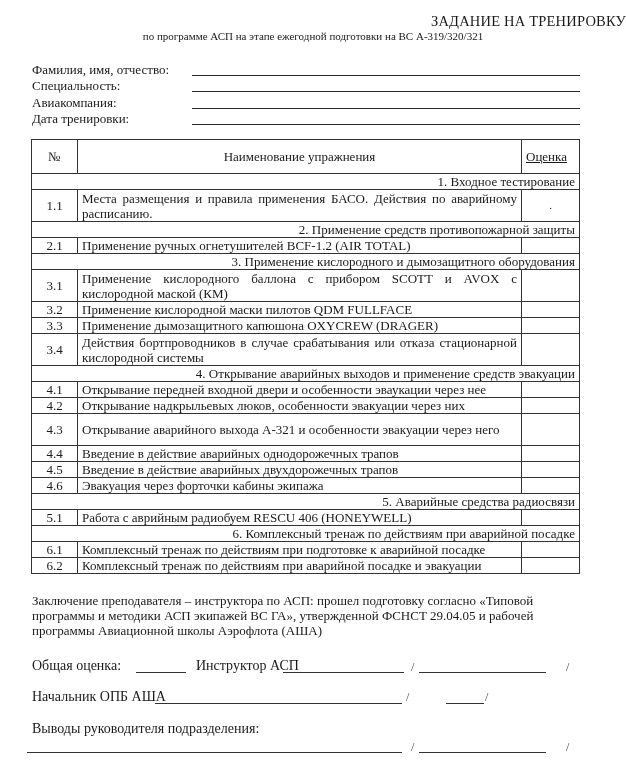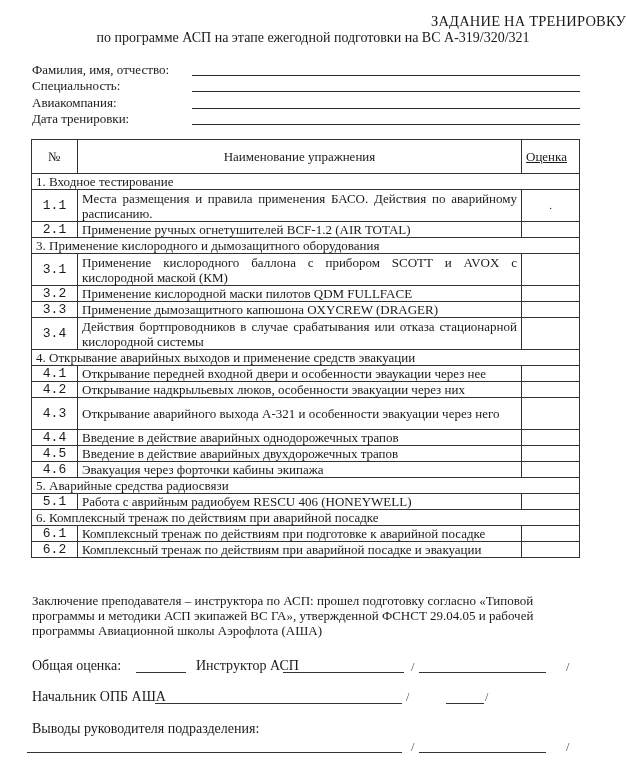--- a/index.html
+++ b/index.html
@@ -7,21 +7,21 @@
     width: 626px; height: 783px; position: relative; overflow: hidden;
     font-family: "Liberation Serif", "DejaVu Serif", serif;
     color: #1a1a1a;
   }
   .title {
     position: absolute; left: 0; width: 626px; top: 13px;
     text-align: right; font-size: 14.5px; letter-spacing: 0.2px;
   }
   .subtitle {
     position: absolute; left: 0; width: 626px; top: 30px;
-    text-align: center; font-size: 14px;
+    text-align: center; font-size: 11px;
   }
   .field-label {
     position: absolute; left: 32px; font-size: 13px;
   }
   .field-line {
     position: absolute; left: 192px; width: 388px; height: 0;
     border-top: 1.2px solid #2a2a2a;
   }
   table.main {
     position: absolute; left: 31px; top: 139px; width: 548px;
@@ -33,23 +33,23 @@
     font-weight: normal;
   }
   col.c-num { width: 46px; }
   col.c-name { width: 444px; }
   col.c-grade { width: 58px; }
   th.h-num, th.h-name, th.h-grade { vertical-align: top; height: 33px; padding-top: 2px; }
   th.h-num { text-align: center; }
   th.h-name { text-align: center; }
   th.h-grade { text-align: left; padding-left: 4px; text-decoration: underline; }
   td.sec {
-    text-align: left; font-weight: bold; height: 15px;
-  }
-  td.num { text-align: center; font-family: Liberation Mono, monospace; }
+    text-align: right; font-weight: bold; height: 15px;
+  }
+  td.num { text-align: center; }
   td.name { text-align: justify; text-align-last: left; }
   tr.r1 td { height: 15px; }
   tr.r2 td { height: 31px; }
   .dot { display:block; text-align:center; font-size: 11px; }
   .conclusion {
     position: absolute; left: 32px; top: 593px; width: 552px;
     font-size: 13px; line-height: 15px;
   }
   .sig {
     position: absolute; font-size: 14px;
@@ -91,20 +91,23 @@
         <td colspan="3" class="sec">1. Входное тестирование</td>
       </tr>
     <tr class="r2">
       <td class="num">1.1</td>
       <td class="name">Места размещения и правила применения БАСО. Действия по аварийному расписанию.</td>
       <td>
           <span class="dot">.</span>
         </td>
     </tr>
 
+    <tr>
+        <td colspan="3" class="sec">2. Применение средств противопожарной защиты</td>
+      </tr>
     <tr class="r1">
       <td class="num">2.1</td>
       <td class="name">Применение ручных огнетушителей BCF-1.2 (AIR TOTAL)</td>
       <td></td>
     </tr>
 
     <tr>
         <td colspan="3" class="sec">3. Применение кислородного и дымозащитного оборудования</td>
       </tr>
     <tr class="r2">

